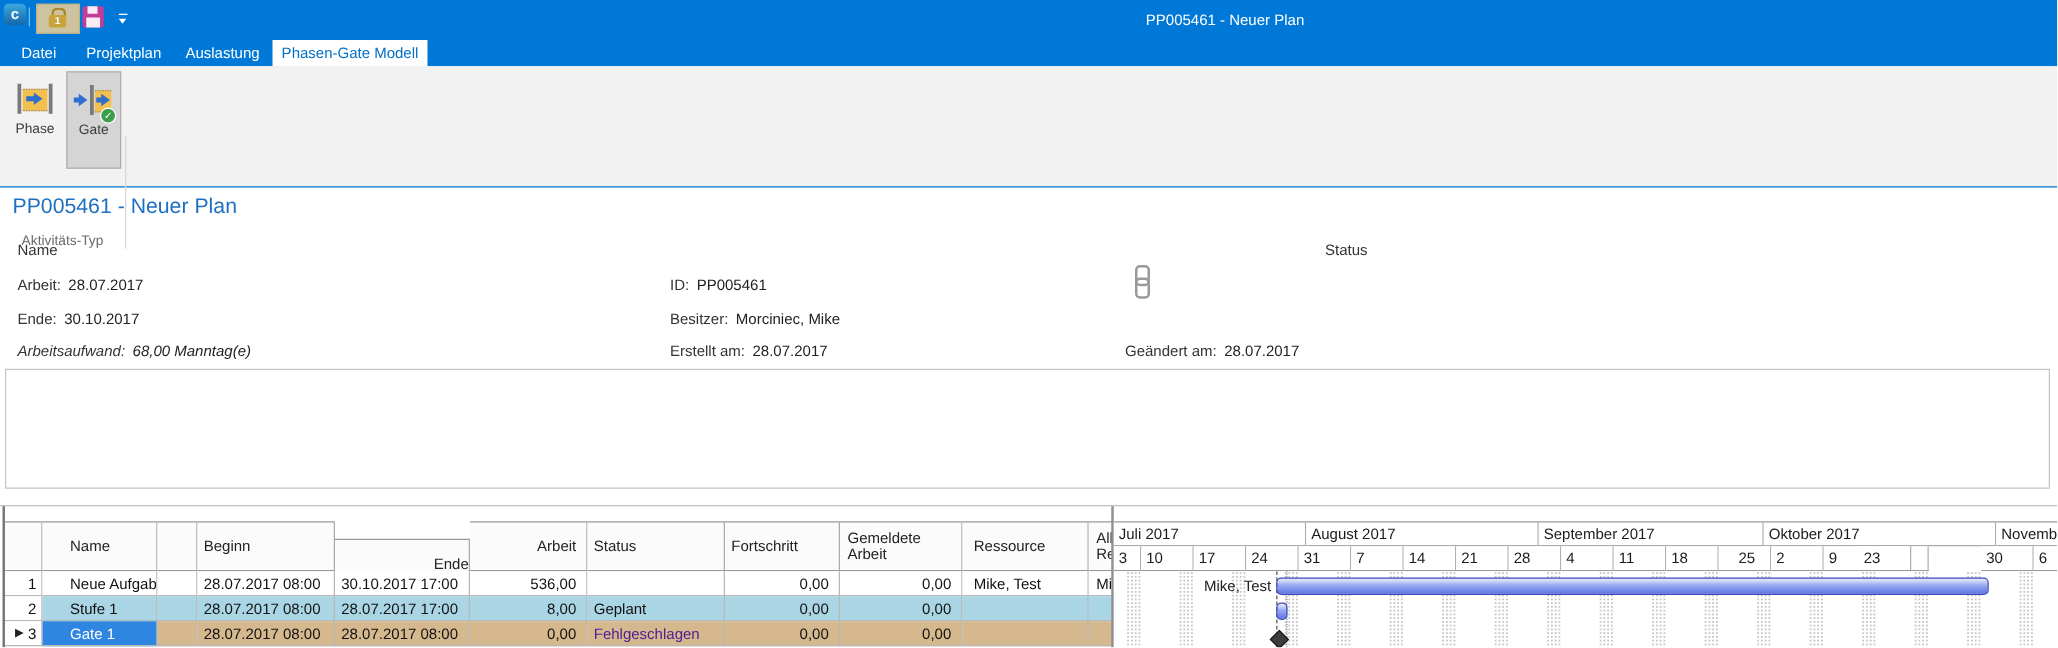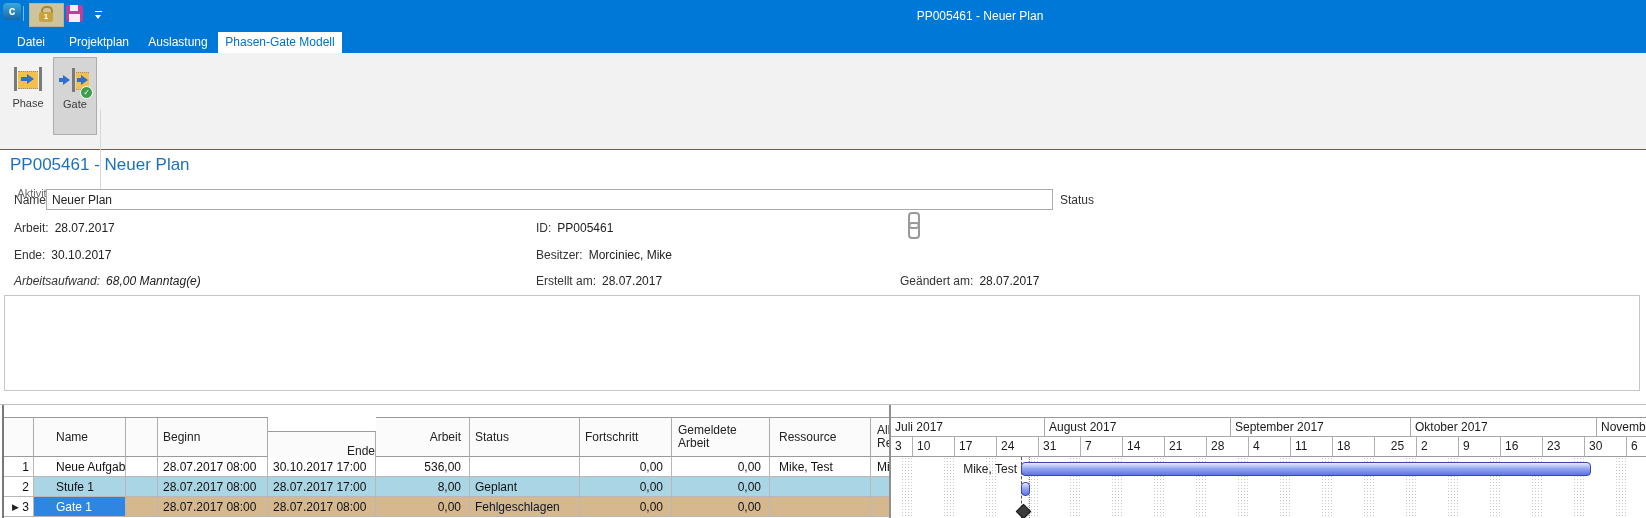--- a/index.html
+++ b/index.html
@@ -139,21 +139,20 @@
       </div>
       <div class="lbl">Gate</div>
     </div>
     <div class="abs rib-sep"></div>
     <div class="abs rib-group-label">Aktivitäts-Typ</div>
   </div>
 
   <div class="abs heading">PP005461 - Neuer Plan</div>
 
   <div class="abs flabel" style="left:14px;top:193px;">Name</div>
-  <input class="abs name-input" value="Neuer Plan" style="">
   <div class="abs flabel" style="left:1060px;top:193px;">Status</div>
 
   <div class="inf" style="left:14px;top:221px;">
     <span>Arbeit:</span><span class="v">28.07.2017</span>
   </div>
   <div class="inf" style="left:14px;top:248px;">
     <span>Ende:</span><span class="v">30.10.2017</span>
   </div>
   <div class="inf" style="left:14px;top:274px;font-style:italic;">
     <span>Arbeitsaufwand:</span><span class="v">68,00 Manntag(e)</span>
@@ -230,21 +229,21 @@
       <div class="cell ar" style="left: 580px; top: 477px; width: 92px; height: 20px; background: rgb(169, 213, 228); color: rgb(17, 17, 17); padding-right: 8px;">0,00</div>
       <div class="cell ar" style="left: 672px; top: 477px; width: 98px; height: 20px; background: rgb(169, 213, 228); color: rgb(17, 17, 17); padding-right: 8px;">0,00</div>
       <div class="cell al" style="left: 770px; top: 477px; width: 101px; height: 20px; background: rgb(169, 213, 228); color: rgb(17, 17, 17); padding-left: 9px;"></div>
       <div class="cell al" style="left: 871px; top: 477px; width: 20px; height: 20px; background: rgb(169, 213, 228); color: rgb(17, 17, 17); padding-left: 6px;"></div>
       <div class="cell ar" style="left: 4px; top: 497px; width: 30px; height: 20px; background: rgb(255, 255, 255); color: rgb(17, 17, 17); padding-right: 4px;">3<div class="ind" style="">▶</div></div>
       <div class="cell al" style="left: 34px; top: 497px; width: 92px; height: 20px; background: rgb(46, 134, 224); color: rgb(255, 255, 255); padding-left: 22px;">Gate 1</div>
       <div class="cell al" style="left: 126px; top: 497px; width: 32px; height: 20px; background: rgb(213, 184, 141); color: rgb(17, 17, 17); padding-left: 0px;"></div>
       <div class="cell al" style="left: 158px; top: 497px; width: 110px; height: 20px; background: rgb(213, 184, 141); color: rgb(17, 17, 17); padding-left: 5px;">28.07.2017 08:00</div>
       <div class="cell al" style="left: 268px; top: 497px; width: 108px; height: 20px; background: rgb(213, 184, 141); color: rgb(17, 17, 17); padding-left: 5px;">28.07.2017 08:00</div>
       <div class="cell ar" style="left: 376px; top: 497px; width: 94px; height: 20px; background: rgb(213, 184, 141); color: rgb(17, 17, 17); padding-right: 8px;">0,00</div>
-      <div class="cell al" style="left: 470px; top: 497px; width: 110px; height: 20px; background: rgb(213, 184, 141); color: #0f172a; padding-left: 5px;">Fehlgeschlagen</div>
+      <div class="cell al" style="left: 470px; top: 497px; width: 110px; height: 20px; background: rgb(213, 184, 141); color: #4c1d95; padding-left: 5px;">Fehlgeschlagen</div>
       <div class="cell ar" style="left: 580px; top: 497px; width: 92px; height: 20px; background: rgb(213, 184, 141); color: rgb(17, 17, 17); padding-right: 8px;">0,00</div>
       <div class="cell ar" style="left: 672px; top: 497px; width: 98px; height: 20px; background: rgb(213, 184, 141); color: rgb(17, 17, 17); padding-right: 8px;">0,00</div>
       <div class="cell al" style="left: 770px; top: 497px; width: 101px; height: 20px; background: rgb(213, 184, 141); color: rgb(17, 17, 17); padding-left: 9px;"></div>
       <div class="cell al" style="left: 871px; top: 497px; width: 20px; height: 20px; background: rgb(213, 184, 141); color: rgb(17, 17, 17); padding-left: 6px;"></div>
     </div>
 
   <div class="abs gsplit"></div>
   <div id="gantt-header">
       <div class="gm" style="left: 891px; width: 154px;">Juli 2017</div>
       <div class="gm" style="left: 1045px; width: 186px;">August 2017</div>
@@ -260,21 +259,21 @@
       <div class="gw" style="left: 1123px; width: 42px;">14</div>
       <div class="gw" style="left: 1165px; width: 42px;">21</div>
       <div class="gw" style="left: 1207px; width: 42px;">28</div>
       <div class="gw" style="left: 1249px; width: 42px;">4</div>
       <div class="gw" style="left: 1291px; width: 42px;">11</div>
       <div class="gw" style="left: 1333px; width: 42px;">18</div>
       <div class="gw" style="left: 1375px; width: 42px; text-align: center;">25</div>
       <div class="gw" style="left: 1417px; width: 42px;">2</div>
       <div class="gw" style="left: 1459px; width: 42px;">9</div>
       <div class="gw" style="left: 1501px; width: 42px;">16</div>
-      <div class="gw" style="left: 1543px; width: 42px;">23</div>
+      <div class="gw" style="left: 1487px; width: 42px;">23</div>
       <div class="gw" style="left: 1585px; width: 42px;">30</div>
       <div class="gw" style="left: 1627px; width: 19px; border-right: none;">6</div>
     </div>
   <div class="abs gbody">
     <div id="wkends">
         <div class="wkend" style="left: 10px;"></div>
         <div class="wkend" style="left: 52px;"></div>
         <div class="wkend" style="left: 94px;"></div>
         <div class="wkend" style="left: 136px;"></div>
         <div class="wkend" style="left: 178px;"></div>

